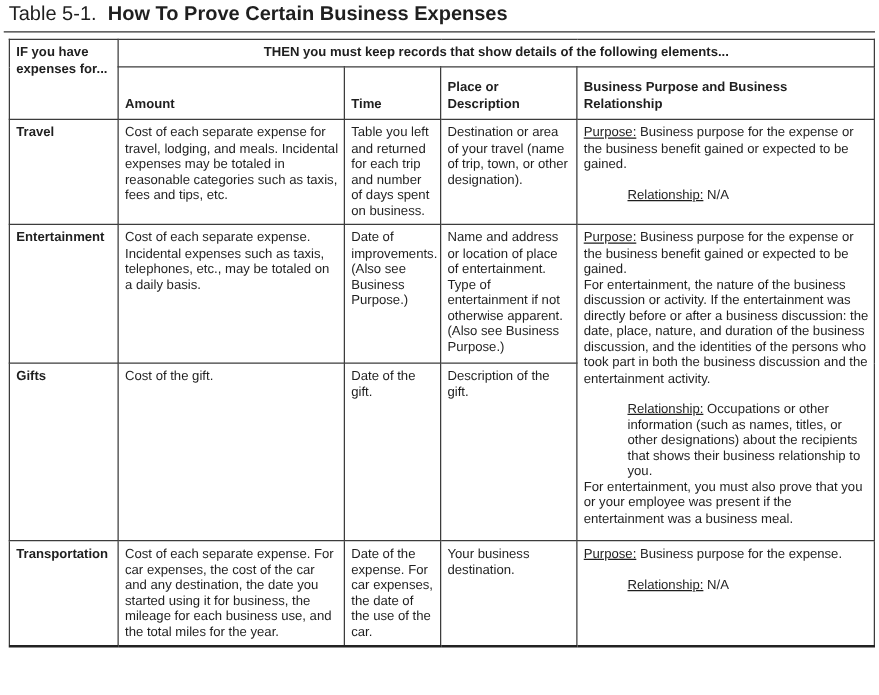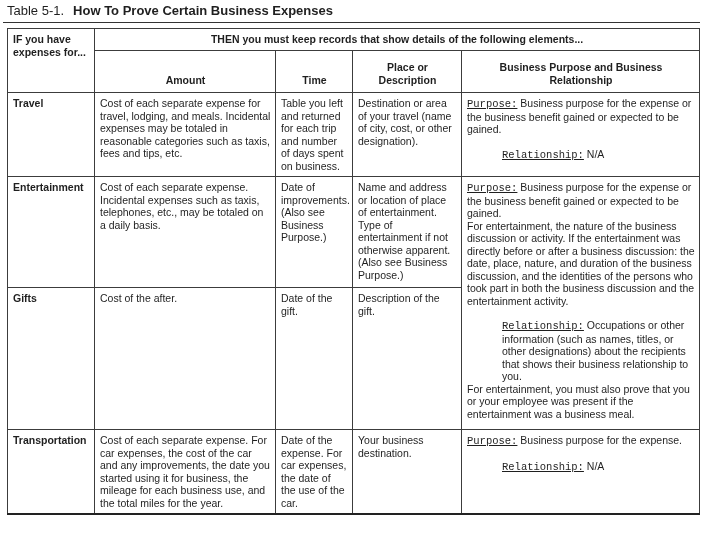--- a/index.html
+++ b/index.html
@@ -4,21 +4,21 @@
 <style>
   html, body { margin: 0; padding: 0; background: #ffffff; }
   body {
     width: 703px; height: 556px; overflow: hidden;
     font-family: "Liberation Sans", sans-serif;
     color: #1f1f1f;
   }
   .page { padding: 2px 3px 0 3px; }
 
   .title-bar {
-    font-size: 13px;
+    font-size: 16px;
     padding: 1px 0 4px 4px;
     border-bottom: 1px solid #333;
     white-space: nowrap;
   }
   .title-label { font-weight: normal; margin-right: 9px; }
   .title-heading { font-weight: bold; }
 
   table.main {
     border-collapse: collapse;
     table-layout: fixed;
@@ -39,28 +39,28 @@
   tr.r-gifts { height: 142px; }
   tr.r-trans { height: 68px; }
   tr.r-trans td { border-bottom: 2px solid #222; }
 
   td.if-cell { font-weight: bold; vertical-align: top; }
   td.then-cell {
     font-weight: bold; text-align: center; vertical-align: middle;
     padding: 2px 4px;
   }
   td.col-h {
-    font-weight: bold; text-align: center; vertical-align: bottom;
+    font-weight: bold; text-align: left; vertical-align: bottom;
     padding-bottom: 6px;
   }
   td.rowlabel { font-weight: bold; }
 
   .para { margin: 0; }
   .para.gap { margin-top: 12px; padding-left: 35px; }
-  .run-u { text-decoration: underline; font-family: Liberation Mono, monospace; }
+  .run-u { text-decoration: underline; }
   .run-i { }
 </style>
 </head>
 <body>
 
 <div class="page">
 
   <div class="title-bar">
     <span class="title-label">Table 5-1.</span><span class="title-heading">How To Prove Certain Business Expenses</span>
   </div>
@@ -89,21 +89,21 @@
 
     <tr class="r-travel">
       <td class="rowlabel">Travel</td>
       <td>
             <div class="para"><span>Cost of each separate expense for travel, lodging, and meals. Incidental expenses may be totaled in reasonable categories such as taxis, fees and tips, etc.</span></div>
           </td>
       <td>
             <div class="para"><span>Table you left and returned for each trip and number of days spent on business.</span></div>
           </td>
       <td>
-            <div class="para"><span>Destination or area of your travel (name of city, cost, or other designation).</span></div>
+            <div class="para"><span>Destination or area of your travel (name of trip, town, or other designation).</span></div>
           </td>
       <td>
             <div class="para"><span class="run-u">Purpose:</span><span> Business purpose for the expense or the business benefit gained or expected to be gained.</span></div>
             <div class="para gap"><span class="run-u">Relationship:</span><span> N/A</span></div>
           </td>
     </tr>
 
     <tr class="r-ent">
       <td class="rowlabel">Entertainment</td>
       <td>
@@ -119,34 +119,34 @@
             <div class="para"><span class="run-u">Purpose:</span><span> Business purpose for the expense or the business benefit gained or expected to be gained.</span></div>
             <div class="para"><span>For entertainment, the nature of the business discussion or activity. If the entertainment was directly before or after a business discussion: the date, place, nature, and duration of the business discussion, and the identities of the persons who took part in both the business discussion and the entertainment activity.</span></div>
             <div class="para gap"><span class="run-u">Relationship:</span><span> Occupations or other information (such as names, titles, or other designations) about the recipients that shows their business relationship to you.</span></div>
             <div class="para"><span>For entertainment, you must also prove that you or your employee was present if the entertainment was a business meal.</span></div>
           </td>
     </tr>
 
     <tr class="r-gifts">
       <td class="rowlabel">Gifts</td>
       <td>
-            <div class="para"><span>Cost of the after.</span></div>
+            <div class="para"><span>Cost of the gift.</span></div>
           </td>
       <td>
             <div class="para"><span>Date of the gift.</span></div>
           </td>
       <td>
             <div class="para"><span>Description of the gift.</span></div>
           </td>
     </tr>
 
     <tr class="r-trans">
       <td class="rowlabel">Transportation</td>
       <td>
-            <div class="para"><span>Cost of each separate expense. For car expenses, the cost of the car and any improvements, the date you started using it for business, the mileage for each business use, and the total miles for the year.</span></div>
+            <div class="para"><span>Cost of each separate expense. For car expenses, the cost of the car and any destination, the date you started using it for business, the mileage for each business use, and the total miles for the year.</span></div>
           </td>
       <td>
             <div class="para"><span>Date of the expense. For car expenses, the date of the use of the car.</span></div>
           </td>
       <td>
             <div class="para"><span>Your business destination.</span></div>
           </td>
       <td>
             <div class="para"><span class="run-u">Purpose:</span><span> Business purpose for the expense.</span></div>
             <div class="para gap"><span class="run-u">Relationship:</span><span> N/A</span></div>

